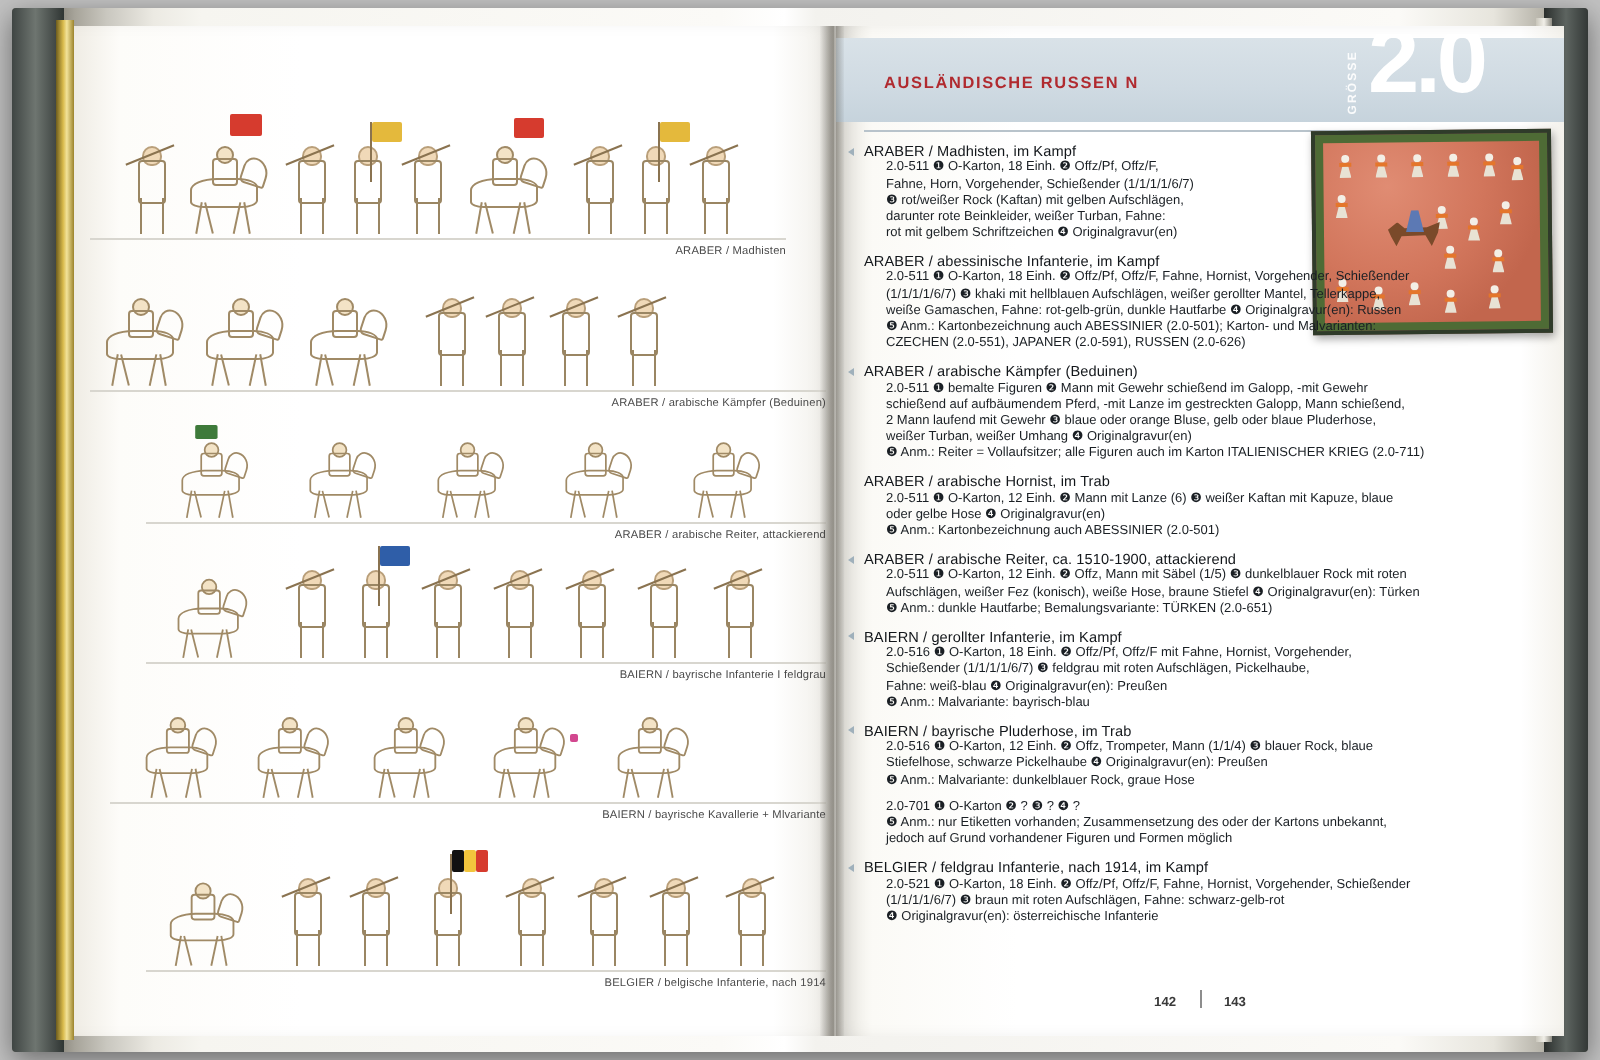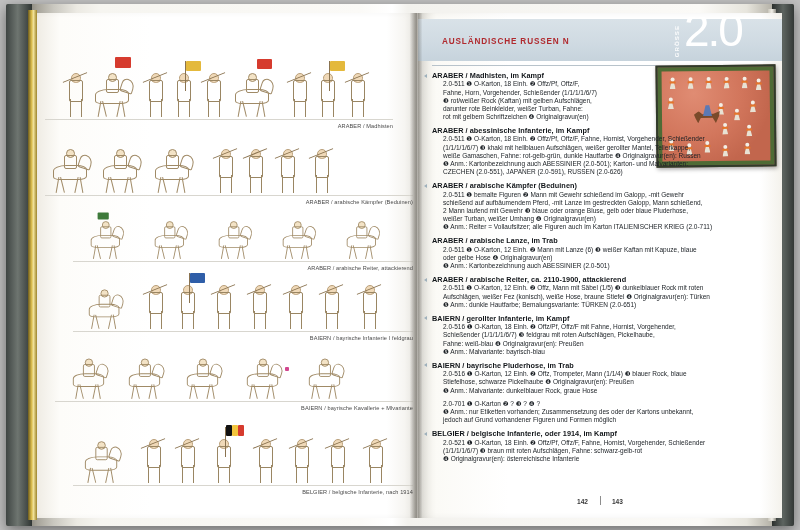--- a/index.html
+++ b/index.html
@@ -32,30 +32,30 @@
         background:linear-gradient(90deg,rgba(0,0,0,.02),rgba(60,55,45,.38) 45%,rgba(60,55,45,.42) 55%,rgba(0,0,0,.03));}
 
   
   .hdr{position:absolute;left:0;top:6px;right:0;height:42px;
        background:linear-gradient(180deg,#d9e2e8 0%,#cfdae2 60%,#c6d3dc 100%);}
   .hdr-title{position:absolute;left:24px;top:18px;font-size:8.2px;font-weight:700;
        letter-spacing:.85px;color:#b02a2f;}
   .hdr-size-box{position:absolute;right:12px;top:-2px;width:104px;height:56px;overflow:hidden;}
   .hdr-groesse{position:absolute;left:8px;top:8px;font-size:6px;letter-spacing:1.1px;color:#ffffff;
        writing-mode:vertical-rl;transform:rotate(180deg);opacity:.92;font-weight:600;}
-  .hdr-num{position:absolute;left:18px;top:-10px;font-size:46px;line-height:1;font-weight:400;color:#ffffff;
+  .hdr-num{position:absolute;left:18px;top:-10px;font-size:46px;line-height:1;font-weight:700;color:#ffffff;
        letter-spacing:-2px;}
   .hdr-rule{position:absolute;left:14px;right:8px;top:52px;height:1.2px;background:#b8c3cb;}
 
   
   .entries{position:absolute;left:14px;top:58px;width:336px;}
   .entry{margin-bottom:5.2px;position:relative;}
   .entry .tri{position:absolute;left:-8px;top:2.5px;width:0;height:0;
        border-top:2.6px solid transparent;border-bottom:2.6px solid transparent;border-right:3.6px solid #9fb0bb;}
-  .etitle{font-size:7.3px;font-weight:700;color:#12161a;line-height:9.4px;letter-spacing:.05px;}
+  .etitle{font-size:7.3px;font-weight:400;color:#12161a;line-height:9.4px;letter-spacing:.05px;}
   .ebody{font-size:6.5px;color:#1a1f24;line-height:8.1px;padding-left:11px;letter-spacing:0;}
   .ebody .ln{display:block;white-space:nowrap;}
 
   
   .photo{position:absolute;right:6px;top:52px;width:116px;height:98px;
        background:#79564a;border:2.5px solid #2f3b2a;box-shadow:1px 2px 4px rgba(0,0,0,.35);
        transform:rotate(-.6deg);overflow:hidden;}
   .photo .felt{position:absolute;inset:3px;background:
        radial-gradient(circle at 30% 25%,#e08c73,#d2765c 45%,#c2664d 75%);}
   .photo .inner-green{position:absolute;inset:0;border:4px solid #4e6b35;}
@@ -661,31 +661,31 @@
           <div class="ebody">
             <span class="ln">2.0-511 ❶ bemalte Figuren ❷ Mann mit Gewehr schießend im Galopp, -mit Gewehr</span>
             <span class="ln">schießend auf aufbäumendem Pferd, -mit Lanze im gestreckten Galopp, Mann  schießend,</span>
             <span class="ln">2 Mann laufend mit Gewehr ❸ blaue oder orange Bluse, gelb oder blaue Pluderhose,</span>
             <span class="ln">weißer Turban, weißer Umhang ❹ Originalgravur(en)</span>
             <span class="ln">❺ Anm.: Reiter = Vollaufsitzer; alle Figuren auch im Karton ITALIENISCHER KRIEG (2.0-711)</span>
           </div>
         </div>
 
         <div class="entry">
-          <div class="etitle">ARABER / arabische Lanze, im Trab</div>
+          <div class="etitle">ARABER / arabische Hornist, im Trab</div>
           <div class="ebody">
             <span class="ln">2.0-511 ❶ O-Karton, 12 Einh. ❷ Mann mit Lanze (6) ❸ weißer Kaftan mit Kapuze, blaue</span>
             <span class="ln">oder gelbe Hose ❹ Originalgravur(en)</span>
             <span class="ln">❺ Anm.: Kartonbezeichnung auch ABESSINIER (2.0-501)</span>
           </div>
         </div>
 
         <div class="entry">
           <span class="tri"></span>
-          <div class="etitle">ARABER / arabische Reiter, ca. 2110-1900, attackierend</div>
+          <div class="etitle">ARABER / arabische Reiter, ca. 1510-1900, attackierend</div>
           <div class="ebody">
             <span class="ln">2.0-511 ❶ O-Karton, 12 Einh. ❷ Offz, Mann mit Säbel (1/5) ❸ dunkelblauer Rock mit roten</span>
             <span class="ln">Aufschlägen, weißer Fez (konisch), weiße Hose, braune Stiefel ❹ Originalgravur(en): Türken</span>
             <span class="ln">❺ Anm.: dunkle Hautfarbe; Bemalungsvariante: TÜRKEN (2.0-651)</span>
           </div>
         </div>
 
         <div class="entry">
           <span class="tri"></span>
           <div class="etitle">BAIERN / gerollter Infanterie, im Kampf</div>
@@ -710,21 +710,21 @@
         <div class="entry">
           <div class="ebody">
             <span class="ln">2.0-701 ❶ O-Karton ❷ ? ❸ ? ❹ ?</span>
             <span class="ln">❺ Anm.: nur Etiketten vorhanden; Zusammensetzung des oder der Kartons unbekannt,</span>
             <span class="ln">jedoch auf Grund vorhandener Figuren und Formen möglich</span>
           </div>
         </div>
 
         <div class="entry">
           <span class="tri"></span>
-          <div class="etitle">BELGIER / belgische Infanterie, oder 1914, im Kampf</div>
+          <div class="etitle">BELGIER / feldgrau Infanterie, nach 1914, im Kampf</div>
           <div class="ebody">
             <span class="ln">2.0-521 ❶ O-Karton, 18 Einh. ❷ Offz/Pf, Offz/F, Fahne, Hornist, Vorgehender, Schießender</span>
             <span class="ln">(1/1/1/1/6/7) ❸ braun mit roten Aufschlägen, Fahne: schwarz-gelb-rot</span>
             <span class="ln">❹ Originalgravur(en): österreichische Infanterie</span>
           </div>
         </div>
 
       </div>
 
       <div class="pnums">

